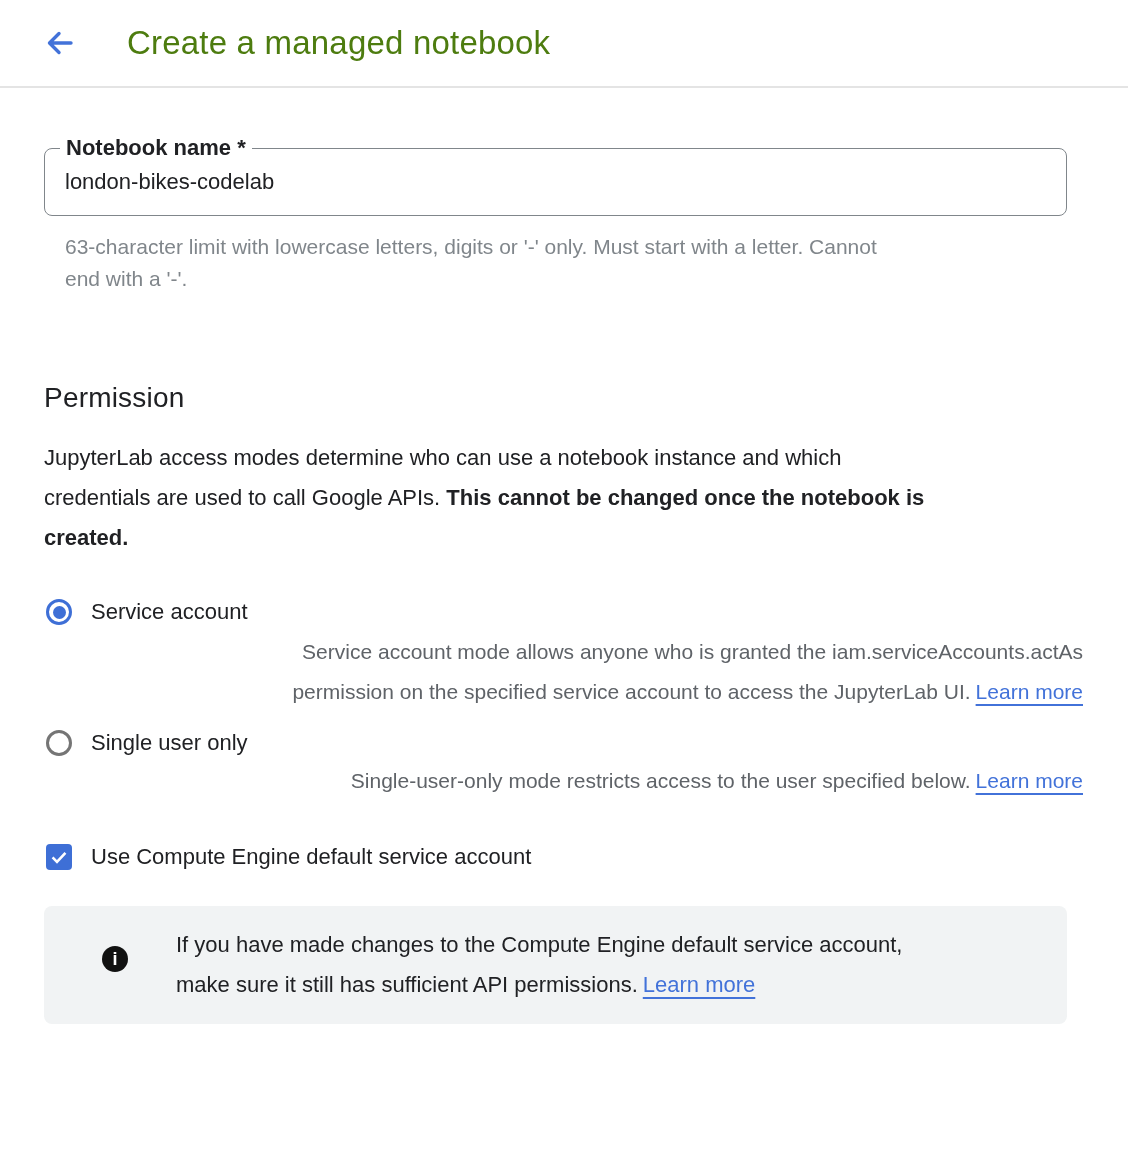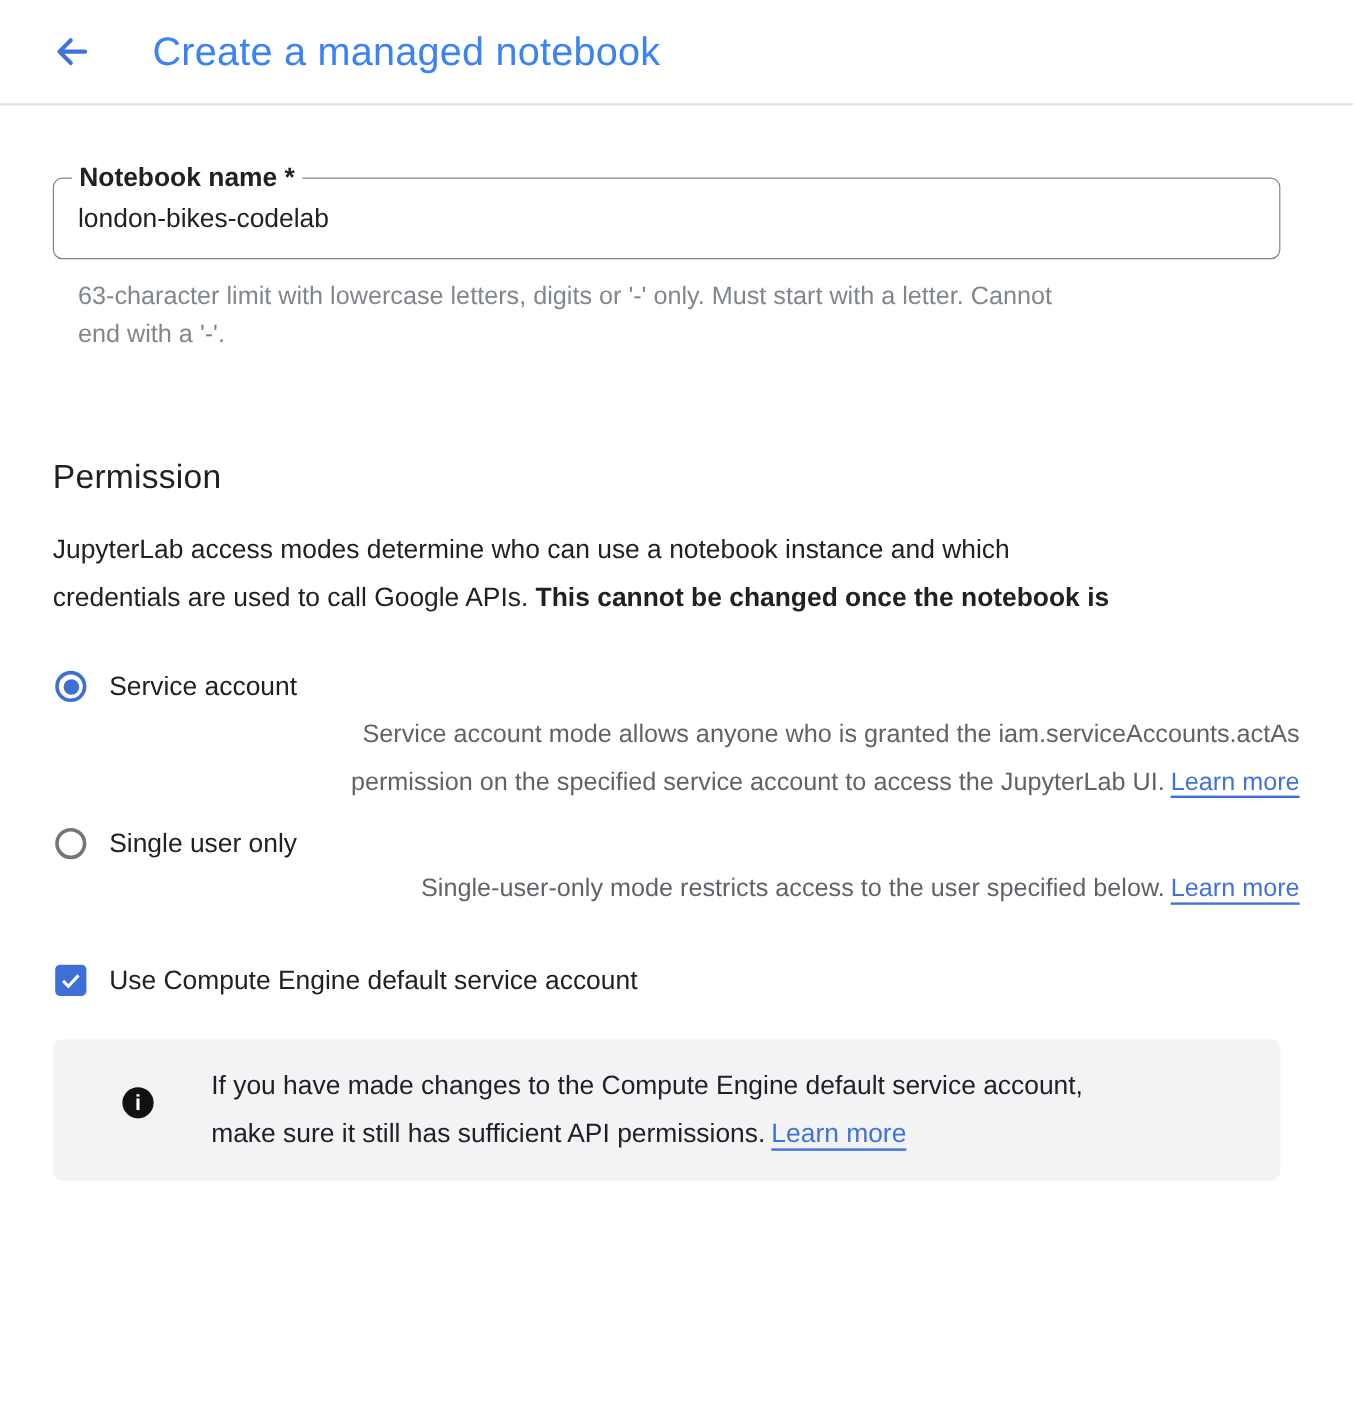--- a/index.html
+++ b/index.html
@@ -20,21 +20,21 @@
     padding-left: 45px;
   }
   .back-btn {
     background: none; border: none; cursor: pointer;
     width: 30px; height: 30px; padding: 0;
     display: flex; align-items: center; justify-content: center;
   }
   .page-title {
     font-size: 33px;
     font-weight: 400;
-    color: #3b82f6;
+    color: #4d7c0f;
     margin-left: 52px;
     letter-spacing: 0.2px;
   }
 
   
   .content { padding: 0 45px 40px 44px; }
 
   
   .field {
     position: relative;
@@ -237,20 +237,21 @@
     <div>63-character limit with lowercase letters, digits or '-' only. Must start with a letter. Cannot</div>
     <div>end with a '-'.</div>
   </div>
 
 
   <h2 class="perm-heading">Permission</h2>
 
   <div class="perm-intro">
     <div><span>JupyterLab access modes determine who can use a notebook instance and which</span></div>
     <div><span>credentials are used to call Google APIs. </span><span class="b">This cannot be changed once the notebook is</span></div>
+    <div><span class="b">created.</span></div>
   </div>
 
   <div class="radio-row">
     <span class="radio on"></span>
     <span class="radio-label">Service account</span>
   </div>
   <div class="option-desc first">
     <div><span>Service account mode allows anyone who is granted the iam.serviceAccounts.actAs</span></div>
     <div><span>permission on the specified service account to access the JupyterLab UI.</span><a class="learn-more">Learn more</a></div>
   </div>

